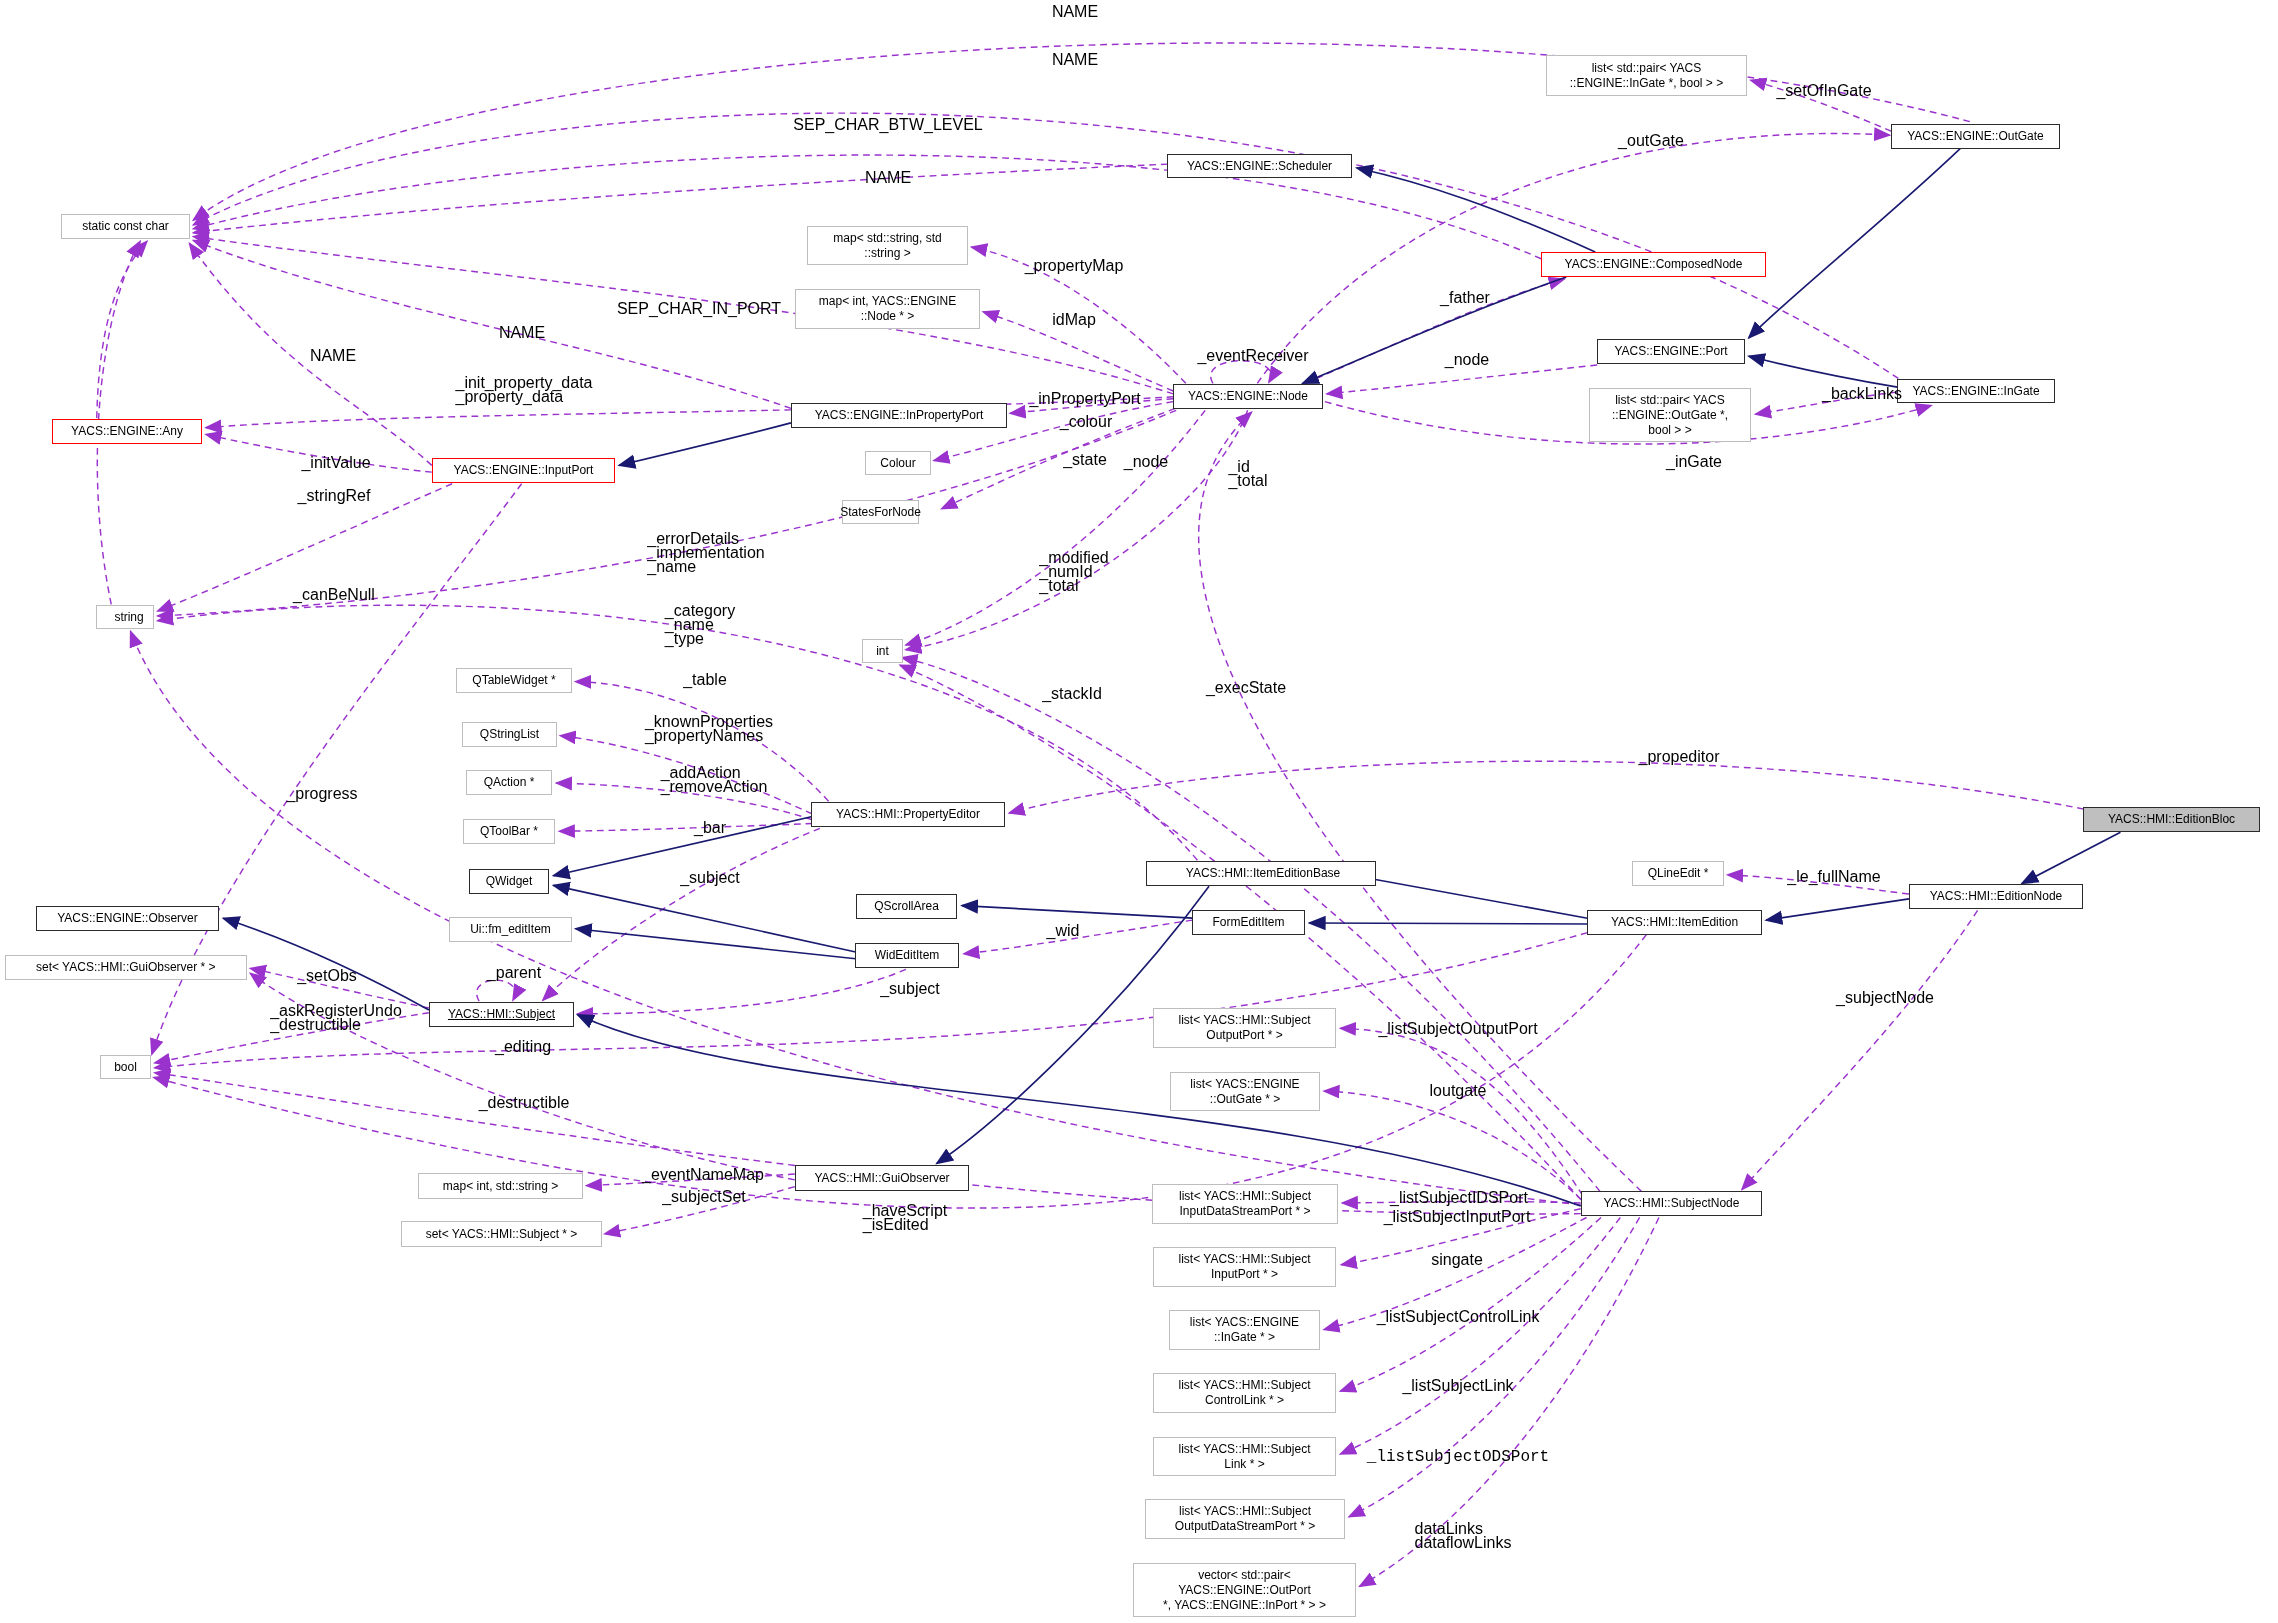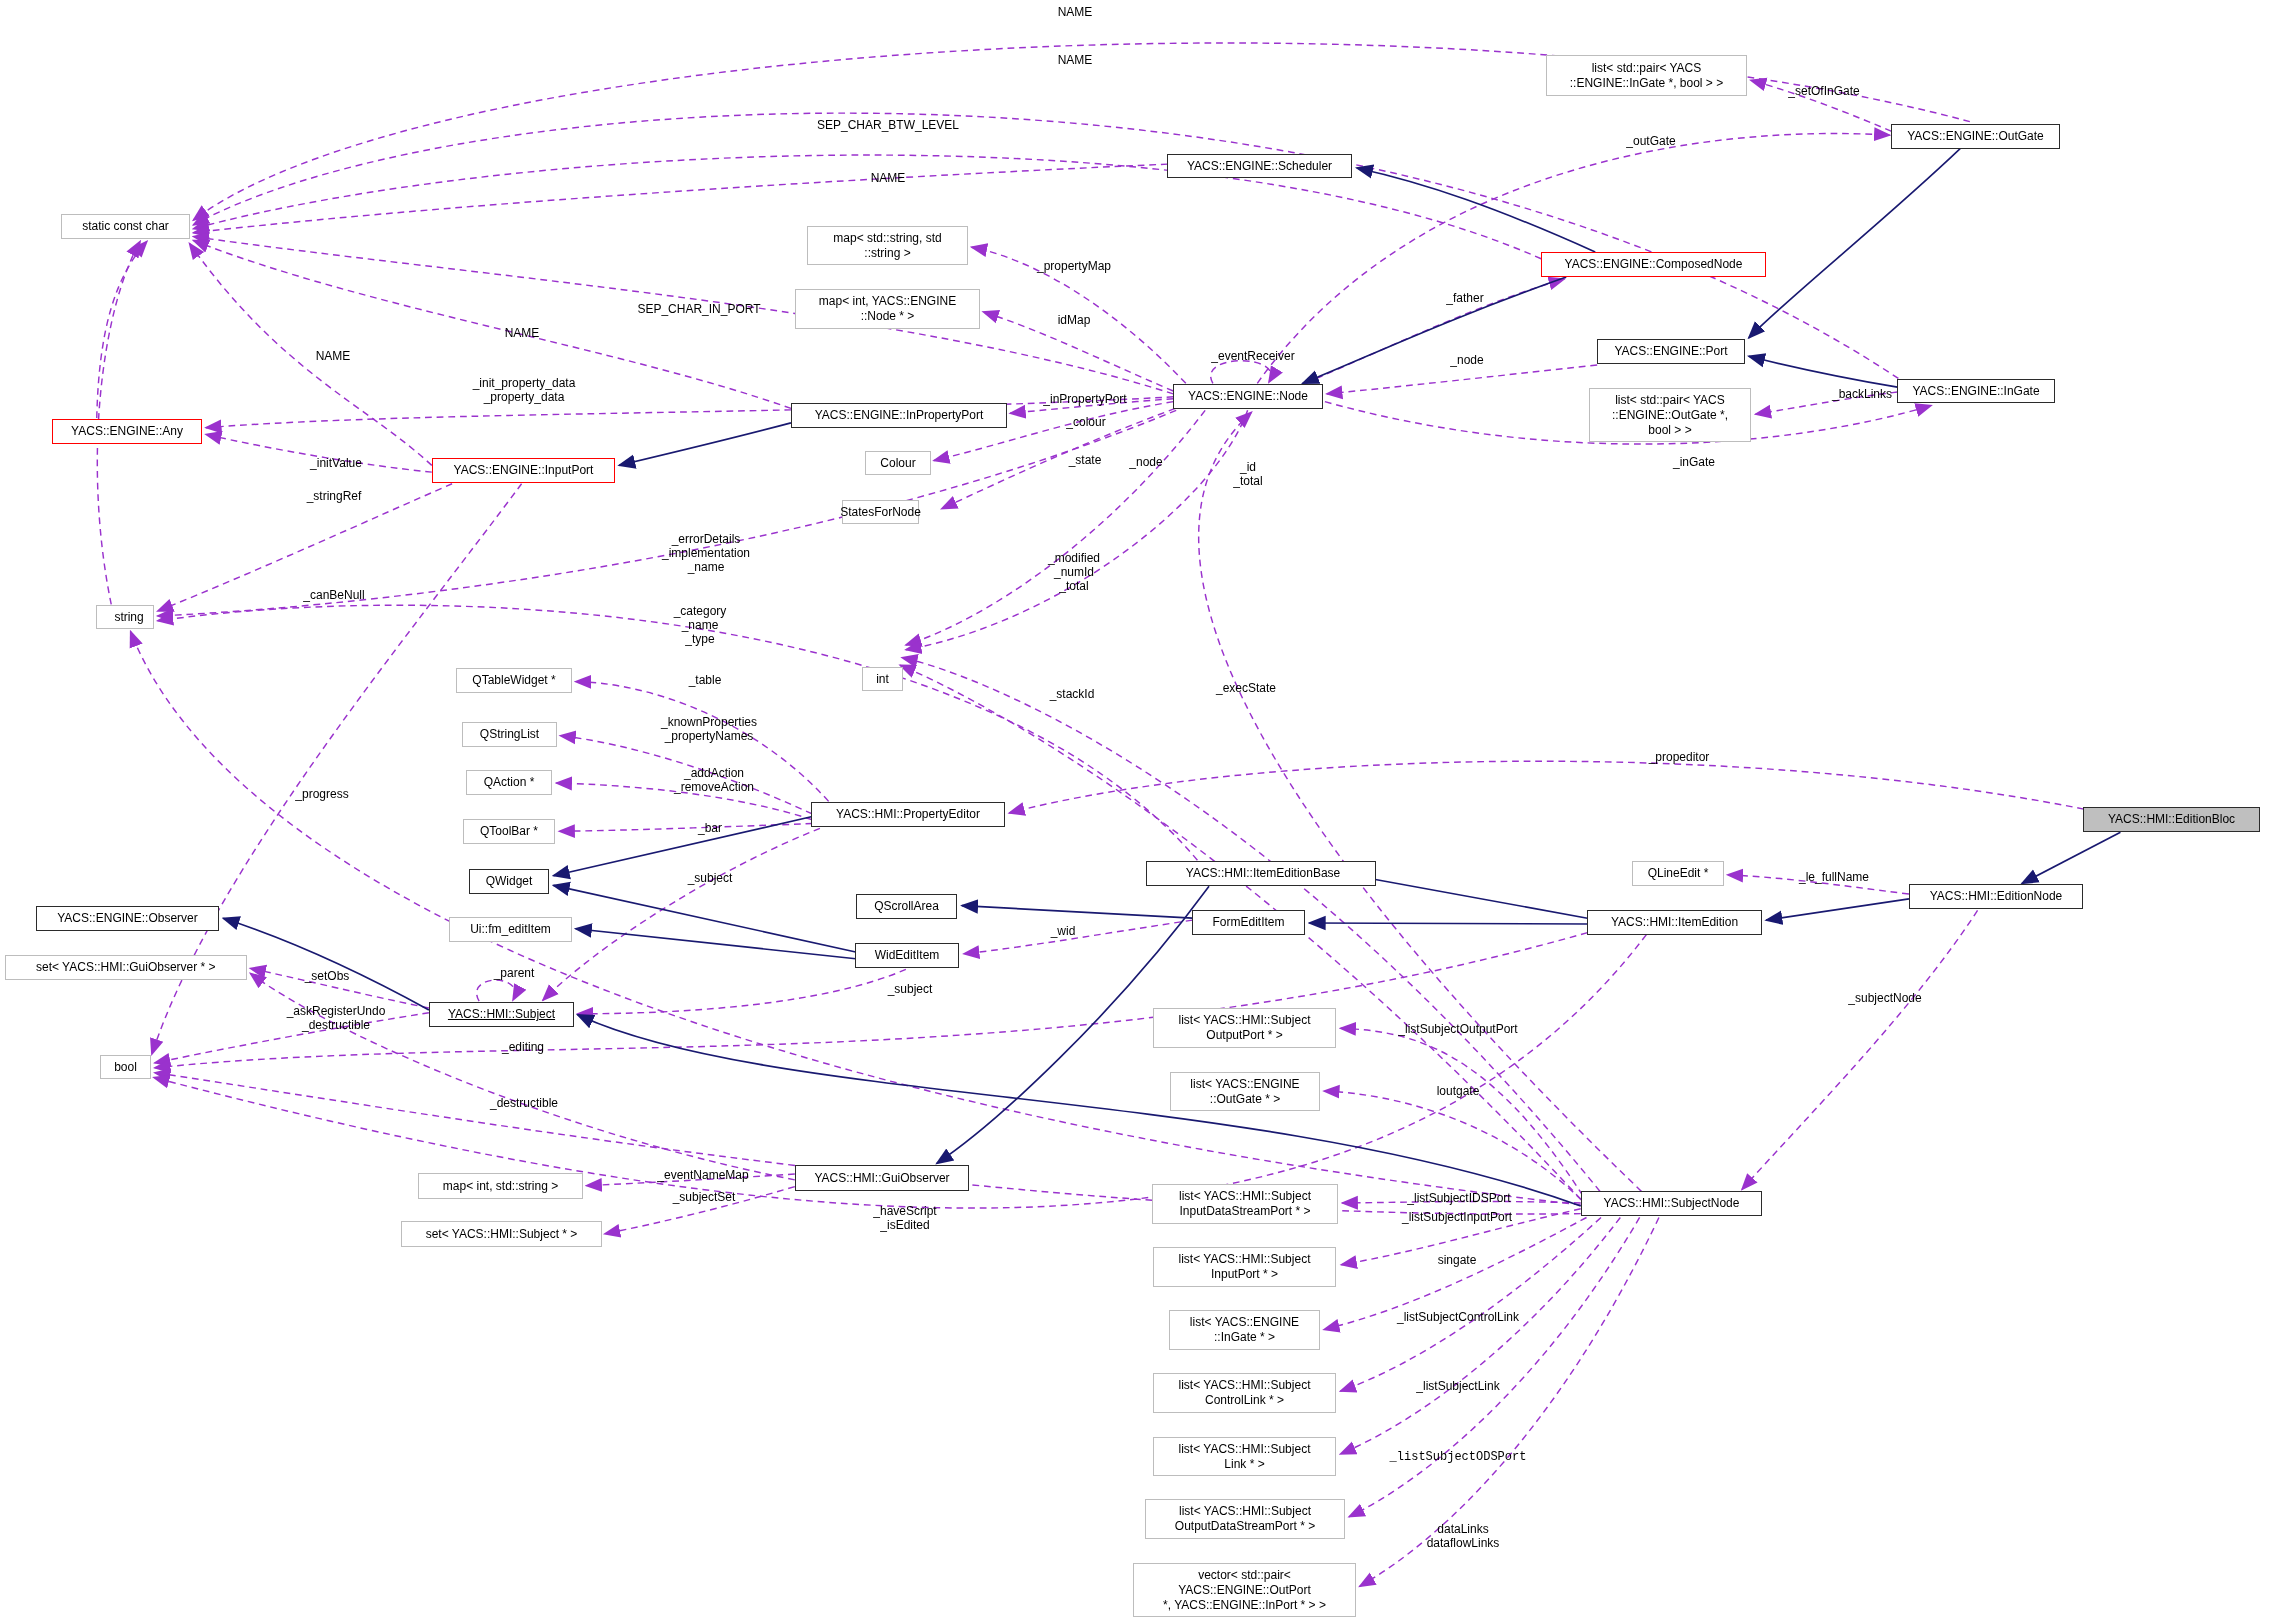--- a/index.html
+++ b/index.html
@@ -6,22 +6,22 @@
   #canvas{position:relative;width:2279px;height:1623px;background:#ffffff;overflow:hidden;
           font-family:"Liberation Sans", sans-serif;}
   #edges{position:absolute;left:0;top:0;z-index:1;}
   .node{position:absolute;z-index:2;background:#ffffff;display:flex;align-items:center;justify-content:center;
         text-align:center;white-space:pre-line;font-size:12px;line-height:15px;color:#000;
         padding:1px 3.9px;box-sizing:border-box;}
   .kind-class{border:1.4px solid #2b2b2b;}
   .kind-stl{border:1px solid #bdbdbd;}
   .kind-red{border:1.5px solid #ff0000;}
   .kind-main{border:1.4px solid #2b2b2b;background:#bfbfbf;}
-  .edge-label{position:absolute;z-index:3;transform:translate(-50%,-50%);font-size:12px;line-height:14px;
-        color:#000;text-align:center;white-space:pre-line;pointer-events:none;}
+  .edge-label{position:absolute;z-index:3;transform:translate(-50%,-50%);font-size:16px;line-height:14px;
+        color:#000;white-space:pre-line;pointer-events:none;}
 </style>
 </head>
 <body>
 
 <div id="canvas">
   <svg id="edges" width="2279" height="1623" viewBox="0 0 2360 1681" xmlns="http://www.w3.org/2000/svg">
     <defs>
       <marker id="ma" viewBox="0 0 10 10" refX="9" refY="5" markerWidth="12" markerHeight="12" orient="auto">
         <path d="M0,1 L10,5 L0,9 z" fill="#9a32cd"></path>
       </marker>
@@ -114,21 +114,21 @@
   <div id="nodes-layer">
       <div class="node kind-stl" style="left: 61px; top: 214px; width: 129px; min-height: 25px;">static const char</div>
       <div class="node kind-stl" style="left: 1546px; top: 55px; width: 201px; min-height: 41px;">list&lt; std::pair&lt; YACS
 ::ENGINE::InGate *, bool &gt; &gt;</div>
       <div class="node kind-stl" style="left: 807px; top: 226px; width: 161px; min-height: 39px;">map&lt; std::string, std
 ::string &gt;</div>
       <div class="node kind-stl" style="left: 795px; top: 289px; width: 185px; min-height: 40px;">map&lt; int, YACS::ENGINE
 ::Node * &gt;</div>
       <div class="node kind-stl" style="left: 865px; top: 451px; width: 66px; min-height: 24px;">Colour</div>
       <div class="node kind-stl" style="left: 842px; top: 500px; width: 77px; min-height: 24px;">StatesForNode</div>
-      <div class="node kind-stl" style="left: 862px; top: 639px; width: 41px; min-height: 24px; margin-top: 28px;">int</div>
+      <div class="node kind-stl" style="left: 862px; top: 639px; width: 41px; min-height: 24px;">int</div>
       <div class="node kind-stl" style="left: 96px; top: 605px; width: 58px; min-height: 24px; padding-left: 12px;">string</div>
       <div class="node kind-stl" style="left: 456px; top: 668px; width: 116px; min-height: 25px;">QTableWidget *</div>
       <div class="node kind-stl" style="left: 462px; top: 722px; width: 95px; min-height: 25px;">QStringList</div>
       <div class="node kind-stl" style="left: 466px; top: 770px; width: 86px; min-height: 25px;">QAction *</div>
       <div class="node kind-stl" style="left: 463px; top: 819px; width: 92px; min-height: 25px;">QToolBar *</div>
       <div class="node kind-stl" style="left: 1632px; top: 861px; width: 92px; min-height: 25px;">QLineEdit *</div>
       <div class="node kind-stl" style="left: 1589px; top: 388px; width: 162px; min-height: 54px;">list&lt; std::pair&lt; YACS
 ::ENGINE::OutGate *,
 bool &gt; &gt;</div>
       <div class="node kind-stl" style="left: 418px; top: 1173px; width: 165px; min-height: 26px;">map&lt; int, std::string &gt;</div>

